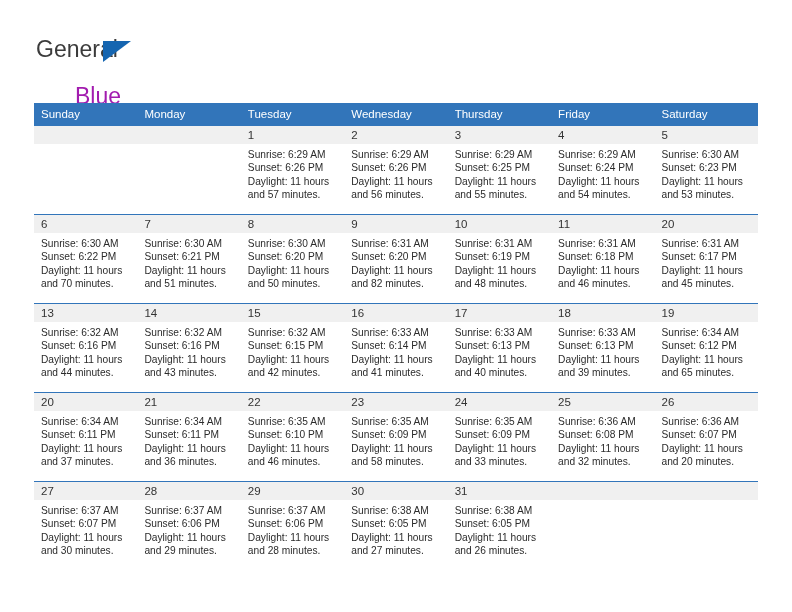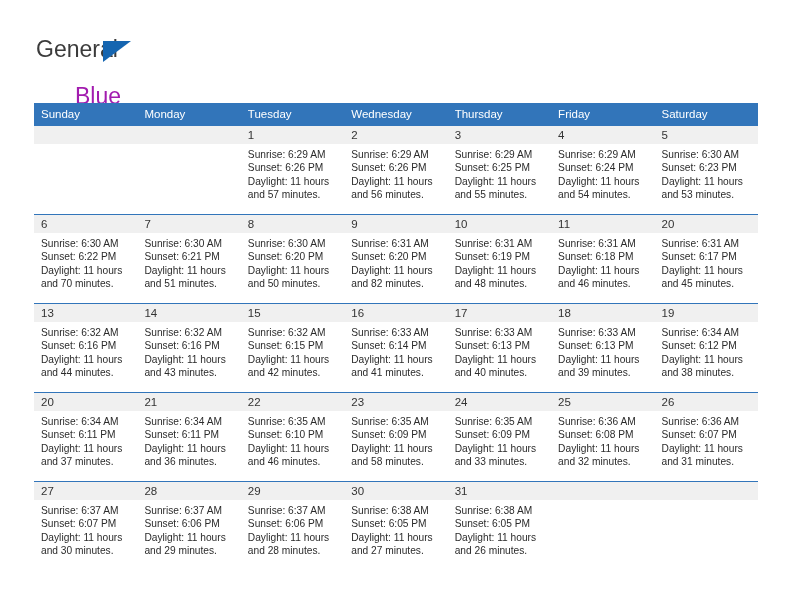--- a/index.html
+++ b/index.html
@@ -320,21 +320,21 @@
               <div class="cell-line">Daylight: 11 hours</div>
               <div class="cell-line">and 39 minutes.</div>
             </div>
           </td>
           <td class="day-cell">
             <div class="daynum-band">19</div>
             <div class="cell-body">
               <div class="cell-line">Sunrise: 6:34 AM</div>
               <div class="cell-line">Sunset: 6:12 PM</div>
               <div class="cell-line">Daylight: 11 hours</div>
-              <div class="cell-line">and 38 minutes.</div>
+              <div class="cell-line">and 65 minutes.</div>
             </div>
           </td>
         </tr>
         <tr class="week-row">
           <td class="day-cell">
             <div class="daynum-band">20</div>
             <div class="cell-body">
               <div class="cell-line">Sunrise: 6:34 AM</div>
               <div class="cell-line">Sunset: 6:11 PM</div>
               <div class="cell-line">Daylight: 11 hours</div>
@@ -385,21 +385,21 @@
               <div class="cell-line">Daylight: 11 hours</div>
               <div class="cell-line">and 32 minutes.</div>
             </div>
           </td>
           <td class="day-cell">
             <div class="daynum-band">26</div>
             <div class="cell-body">
               <div class="cell-line">Sunrise: 6:36 AM</div>
               <div class="cell-line">Sunset: 6:07 PM</div>
               <div class="cell-line">Daylight: 11 hours</div>
-              <div class="cell-line">and 31 minutes.</div>
+              <div class="cell-line">and 20 minutes.</div>
             </div>
           </td>
         </tr>
         <tr class="week-row">
           <td class="day-cell">
             <div class="daynum-band">27</div>
             <div class="cell-body">
               <div class="cell-line">Sunrise: 6:37 AM</div>
               <div class="cell-line">Sunset: 6:07 PM</div>
               <div class="cell-line">Daylight: 11 hours</div>

